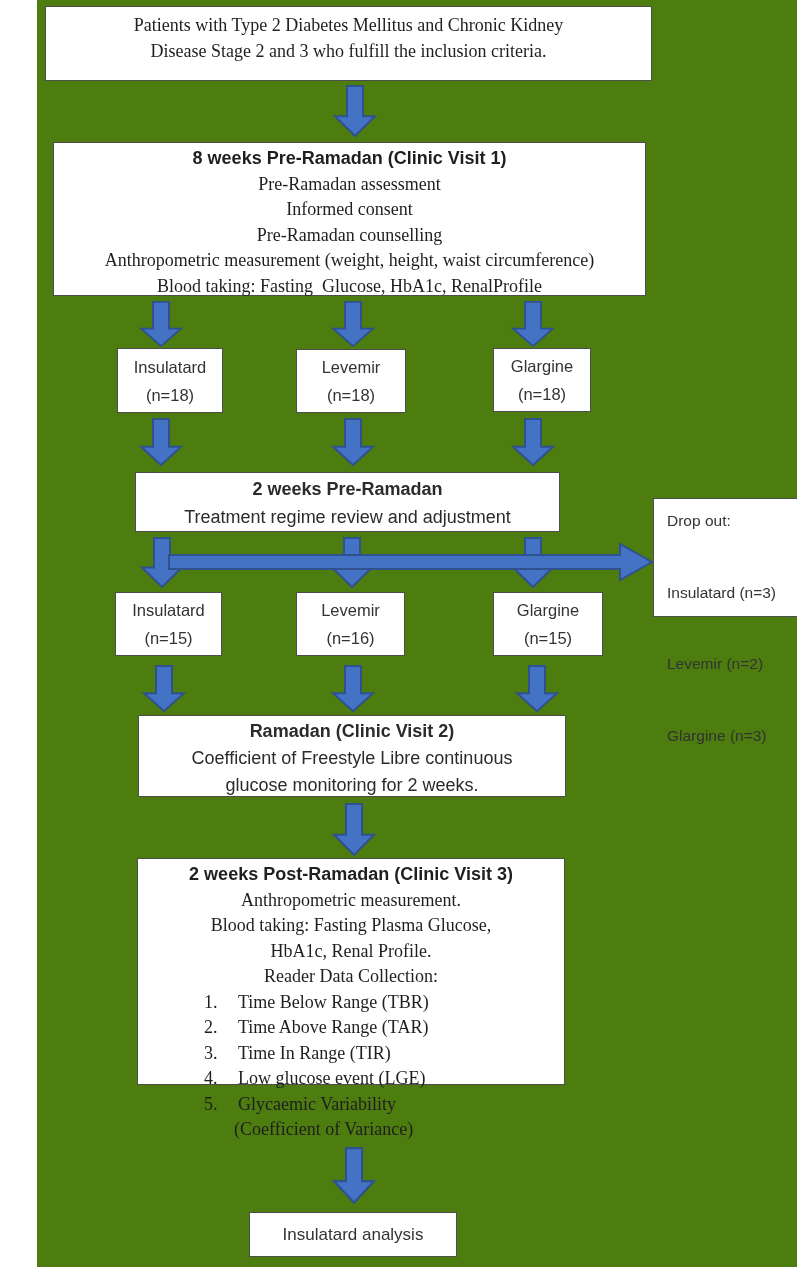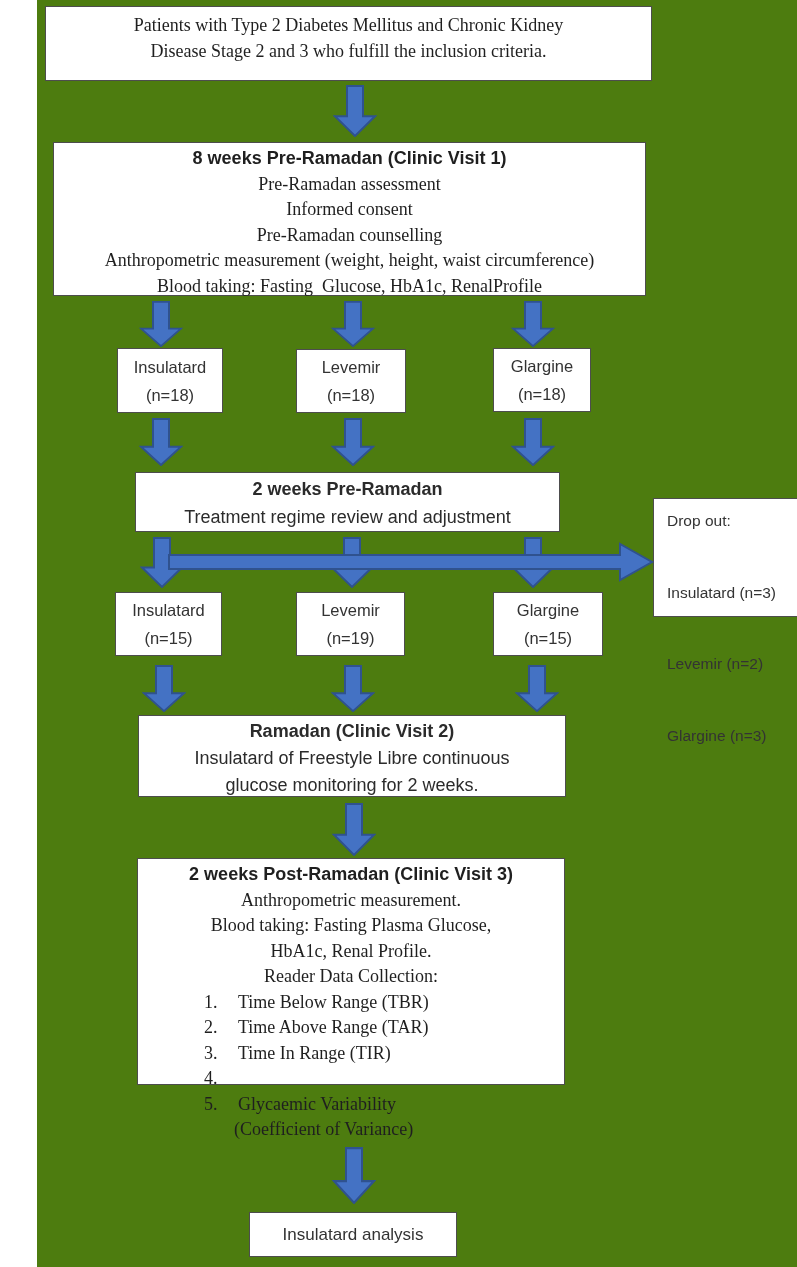--- a/index.html
+++ b/index.html
@@ -167,21 +167,21 @@
     <div>Levemir (n=2)</div>
     <div>Glargine (n=3)</div>
   </div>
 
   <div class="box sans arm-box" id="insulatard15-box">
     <div>Insulatard</div>
     <div>(n=15)</div>
   </div>
   <div class="box sans arm-box" id="levemir16-box">
     <div>Levemir</div>
-    <div>(n=19)</div>
+    <div>(n=16)</div>
   </div>
   <div class="box sans arm-box" id="glargine15-box">
     <div>Glargine</div>
     <div>(n=15)</div>
   </div>
 
   <div class="v-arrow" style="left:105px; top:665px;">
     <svg width="44" height="47" viewBox="0 0 44 50" preserveAspectRatio="none">
       <polygon points="14,1 30,1 30,30 42,30 22,49 2,30 14,30" fill="#4472C4" stroke="#2F528F" stroke-width="2"></polygon>
     </svg>
@@ -192,21 +192,21 @@
     </svg>
   </div>
   <div class="v-arrow" style="left:478px; top:665px;">
     <svg width="44" height="47" viewBox="0 0 44 50" preserveAspectRatio="none">
       <polygon points="14,1 30,1 30,30 42,30 22,49 2,30 14,30" fill="#4472C4" stroke="#2F528F" stroke-width="2"></polygon>
     </svg>
   </div>
 
   <div class="box sans" id="visit2-box">
     <div class="bold">Ramadan (Clinic Visit 2)</div>
-    <div>Insulatard of Freestyle Libre continuous</div>
+    <div>Coefficient of Freestyle Libre continuous</div>
     <div>glucose monitoring for 2 weeks.</div>
   </div>
 
   <div class="v-arrow" style="left:295px; top:803px;">
     <svg width="44" height="53" viewBox="0 0 44 50" preserveAspectRatio="none">
       <polygon points="14,1 30,1 30,30 42,30 22,49 2,30 14,30" fill="#4472C4" stroke="#2F528F" stroke-width="2"></polygon>
     </svg>
   </div>
 
   <div class="box" id="visit3-box">
@@ -223,20 +223,21 @@
       <div class="li">
         <span class="num">2.</span>
         <span>Time Above Range (TAR)</span>
       </div>
       <div class="li">
         <span class="num">3.</span>
         <span>Time In Range (TIR)</span>
       </div>
       <div class="li">
         <span class="num">4.</span>
+        <span>Low glucose event (LGE)</span>
       </div>
       <div class="li">
         <span class="num">5.</span>
         <span>Glycaemic Variability</span>
       </div>
       <div class="li-cont">(Coefficient of Variance)</div>
     </div>
   </div>
 
   <div class="v-arrow" style="left:295px; top:1147px;">

